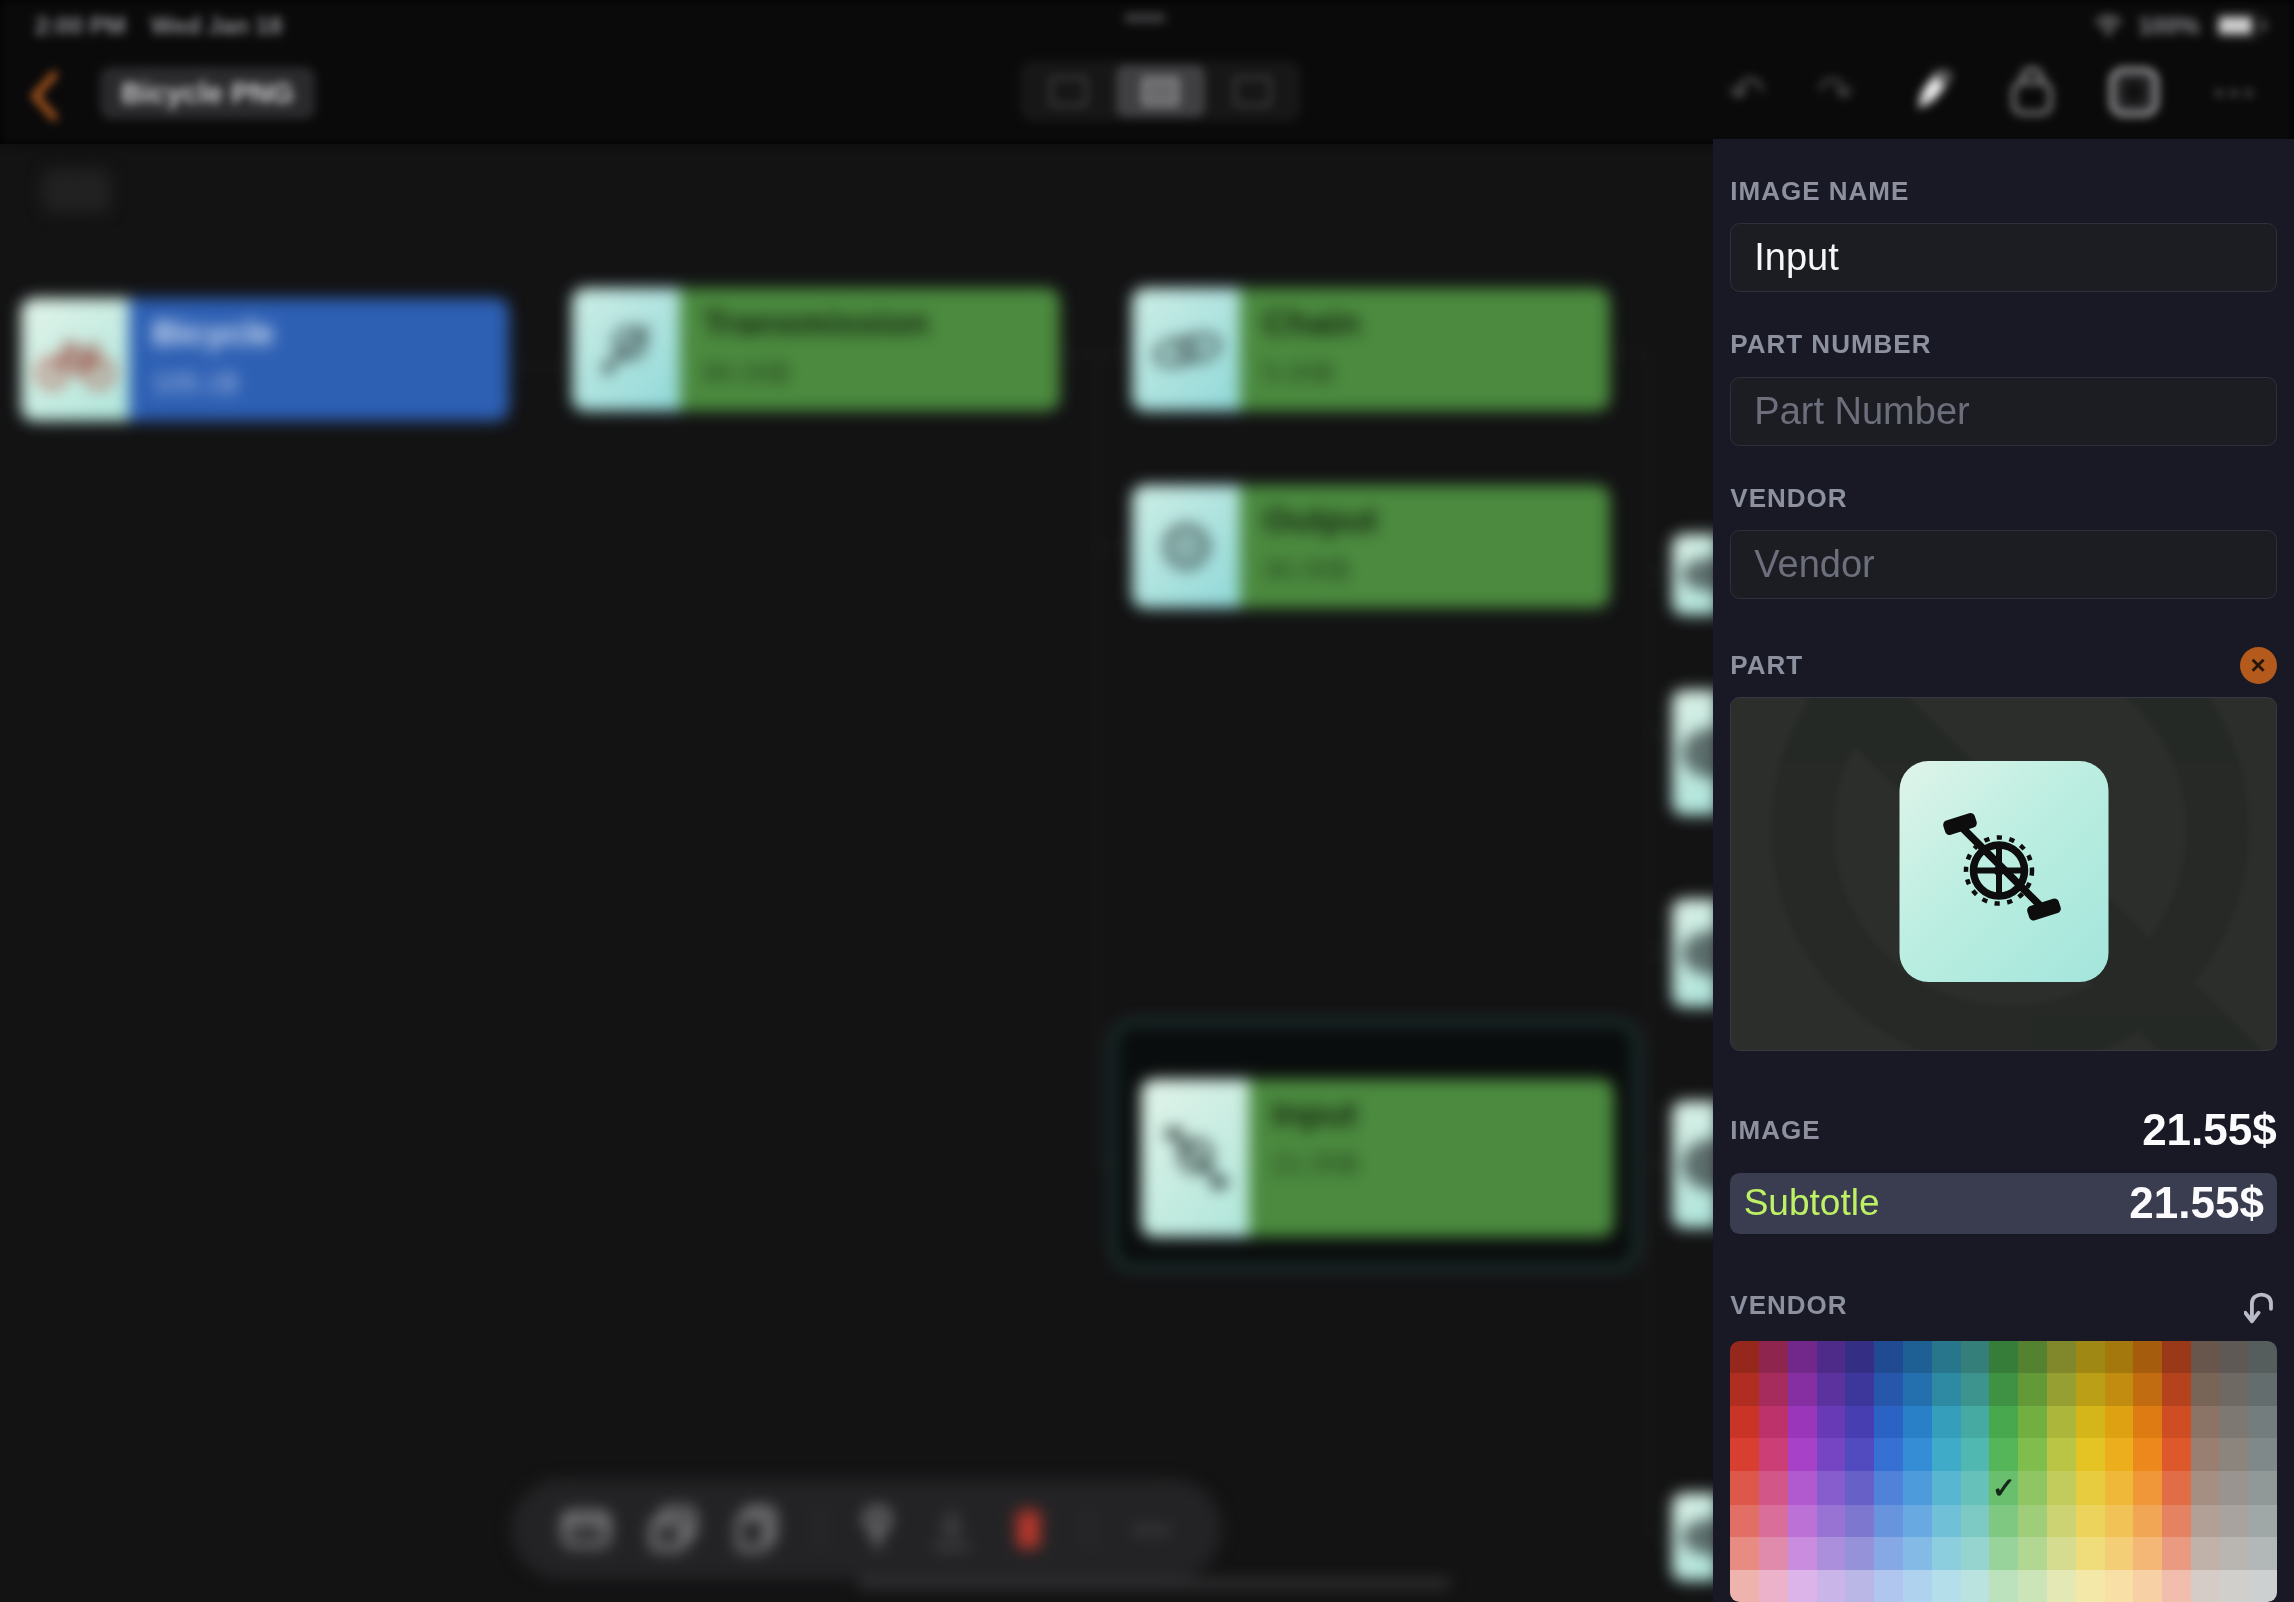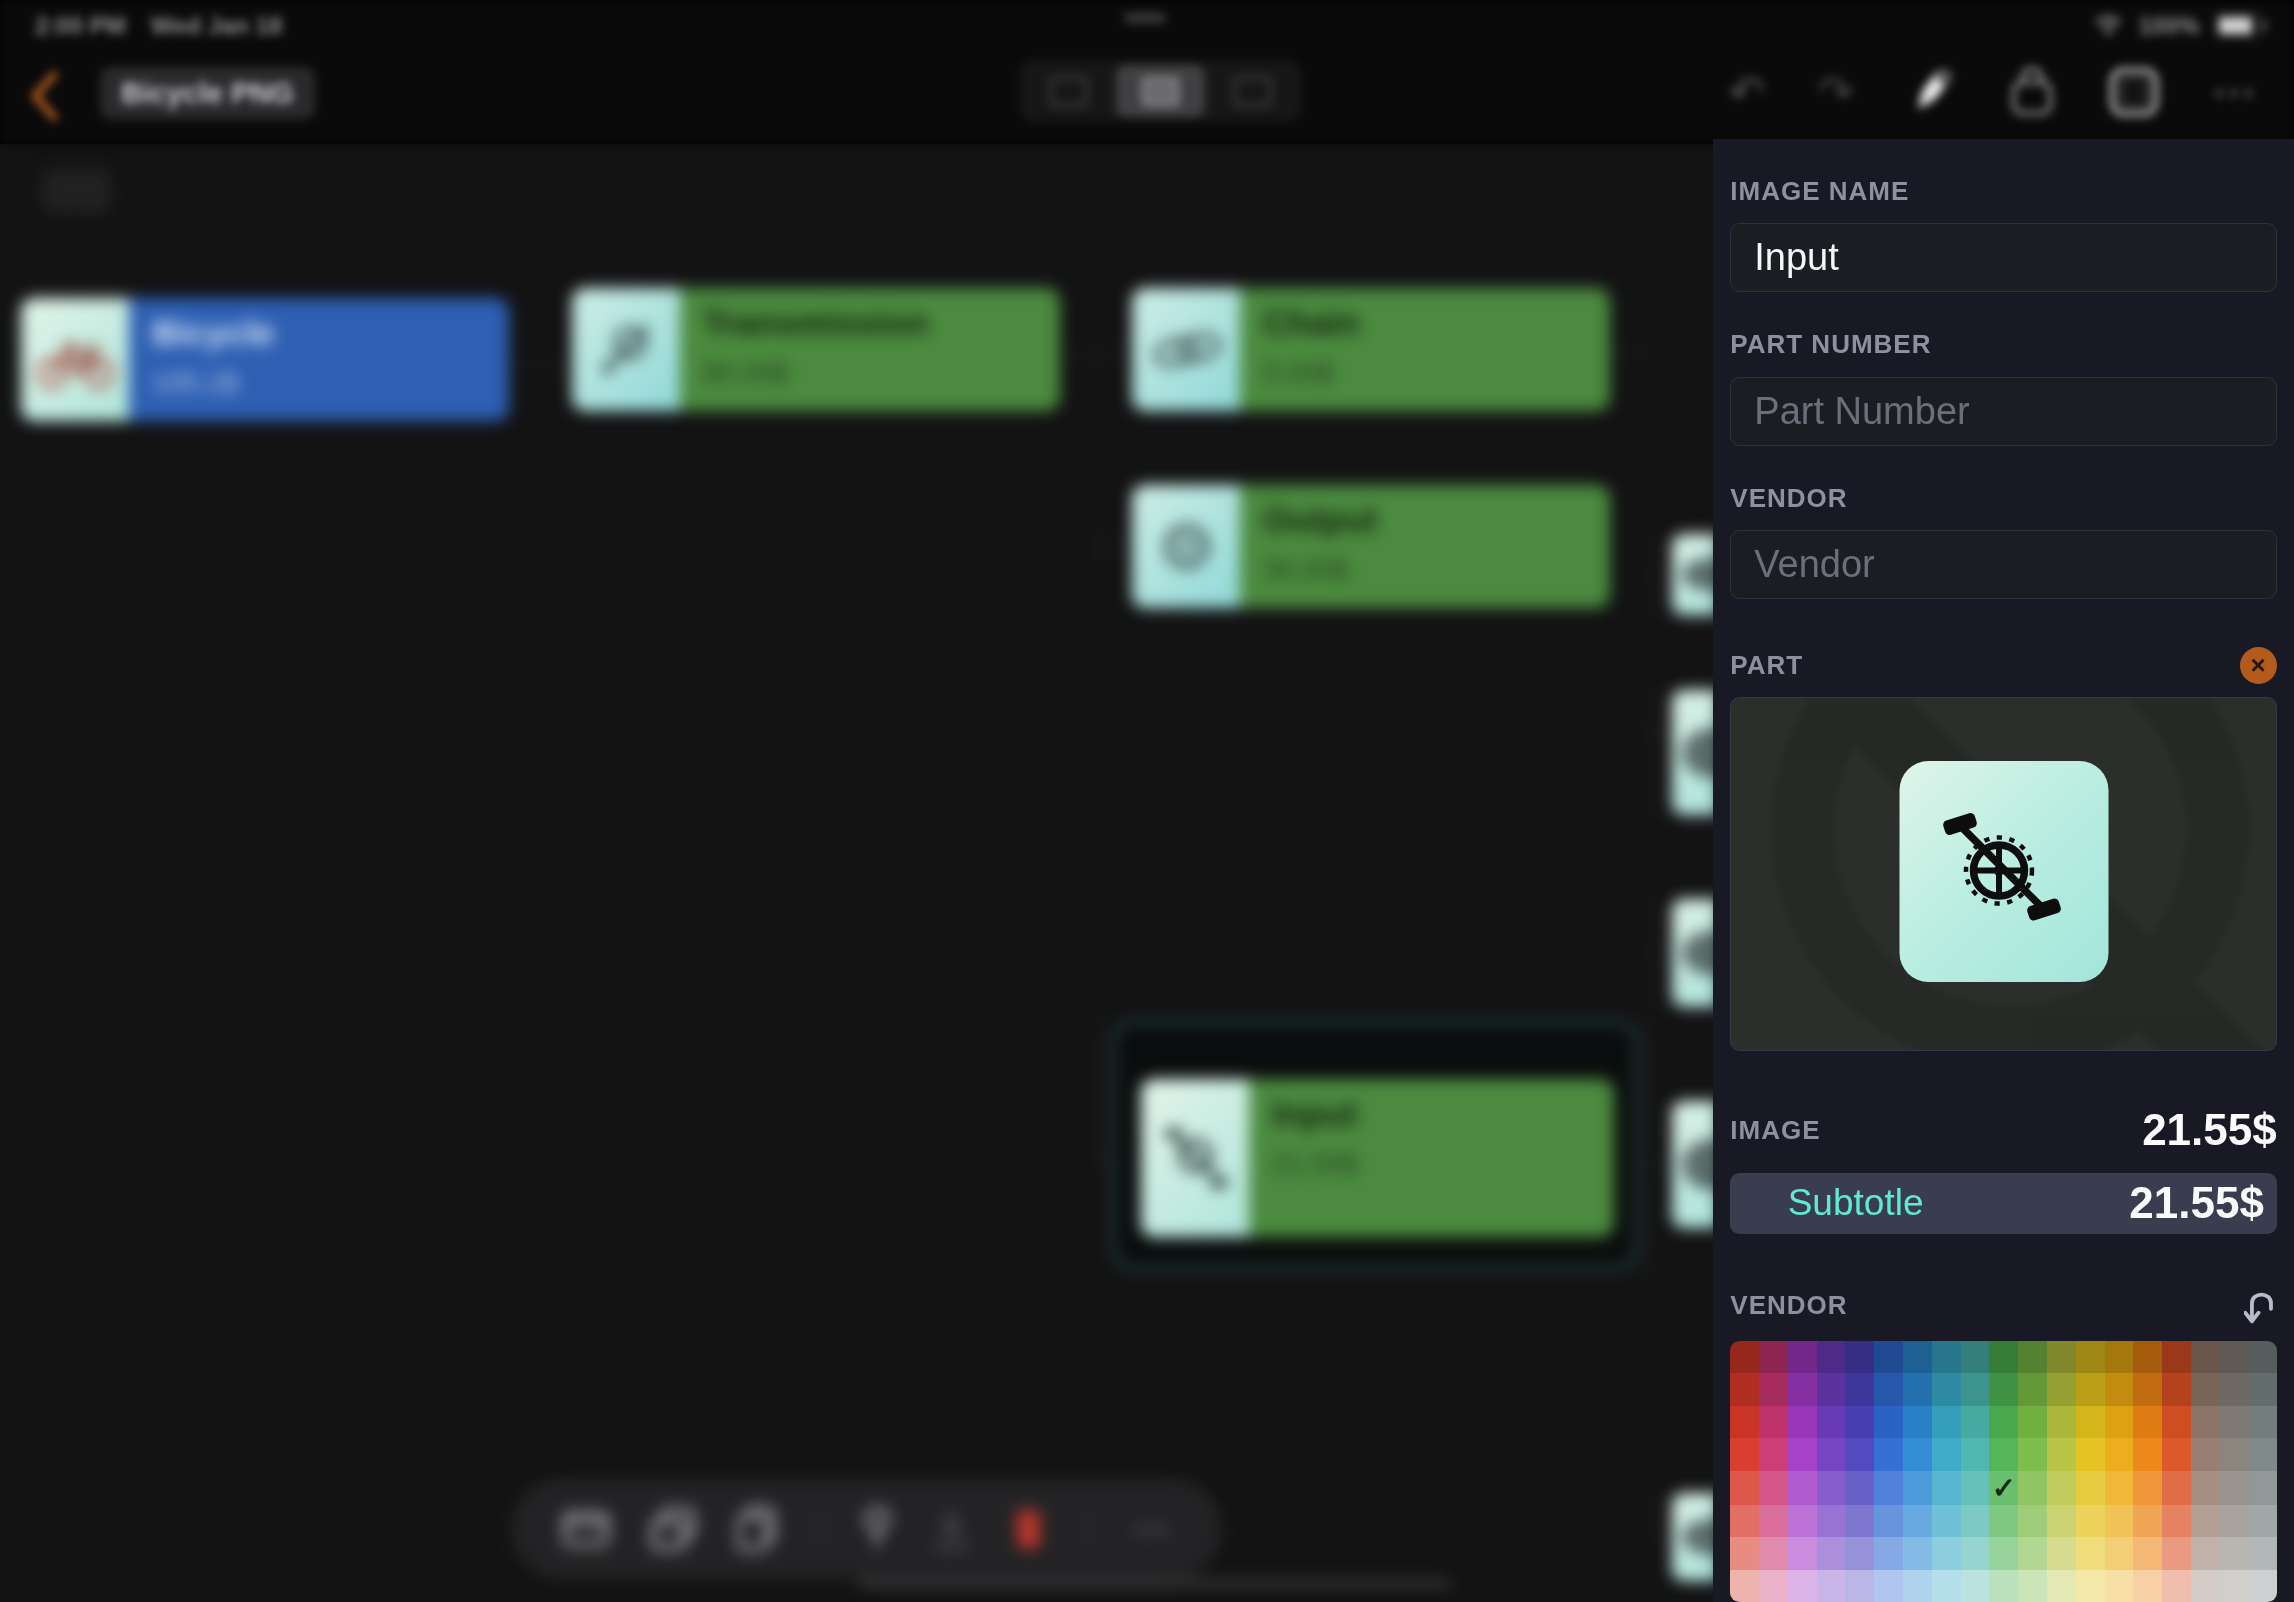--- a/index.html
+++ b/index.html
@@ -72,21 +72,21 @@
             font-size:26px;font-weight:700;color:#241509;}
   #imgbox{position:relative;width:547px;height:354px;margin-top:13.4px;background:#2b2e2b;
           border:1.9px solid #363842;border-radius:9.6px;box-sizing:border-box;overflow:hidden;}
   #imgbox .bigcrank{position:absolute;left:-240px;top:-346px;width:1038px;height:1038px;opacity:.15;filter:blur(1.9px);}
   #imgthumb{position:absolute;left:50%;top:63px;transform:translateX(-50%);width:209px;height:221px;border-radius:29px;
             background:linear-gradient(135deg,#e0f4ea 0%,#bceee1 45%,#a3e5db 100%);
             display:flex;align-items:center;justify-content:center;}
   #costrow{margin-top:54px;}
   .cost-val{color:#fbfbfd;font-size:44px;font-weight:600;}
   #subrow{margin-top:17.3px;height:61px;background:#3a3d50;border-radius:9.6px;padding:0 13.4px;box-sizing:border-box;width:547px;}
-  #subrow .sl{color:#5eead4;font-size:37px;margin-left:44px;}
+  #subrow .sl{color:#bef264;font-size:37px;}
   #colorhead{margin-top:52px;}
   #palette{width:547px;height:261px;margin-top:15.4px;border-radius:9.6px;overflow:hidden;
            display:grid;grid-template-columns:repeat(19,1fr);grid-template-rows:repeat(8,1fr);}
   .pcell{display:flex;align-items:center;justify-content:center;font-size:29px;font-weight:700;color:#16281a;}
   svg{display:block;}
 </style>
 </head>
 <body>
 
 <div id="topbar" class="abs">

